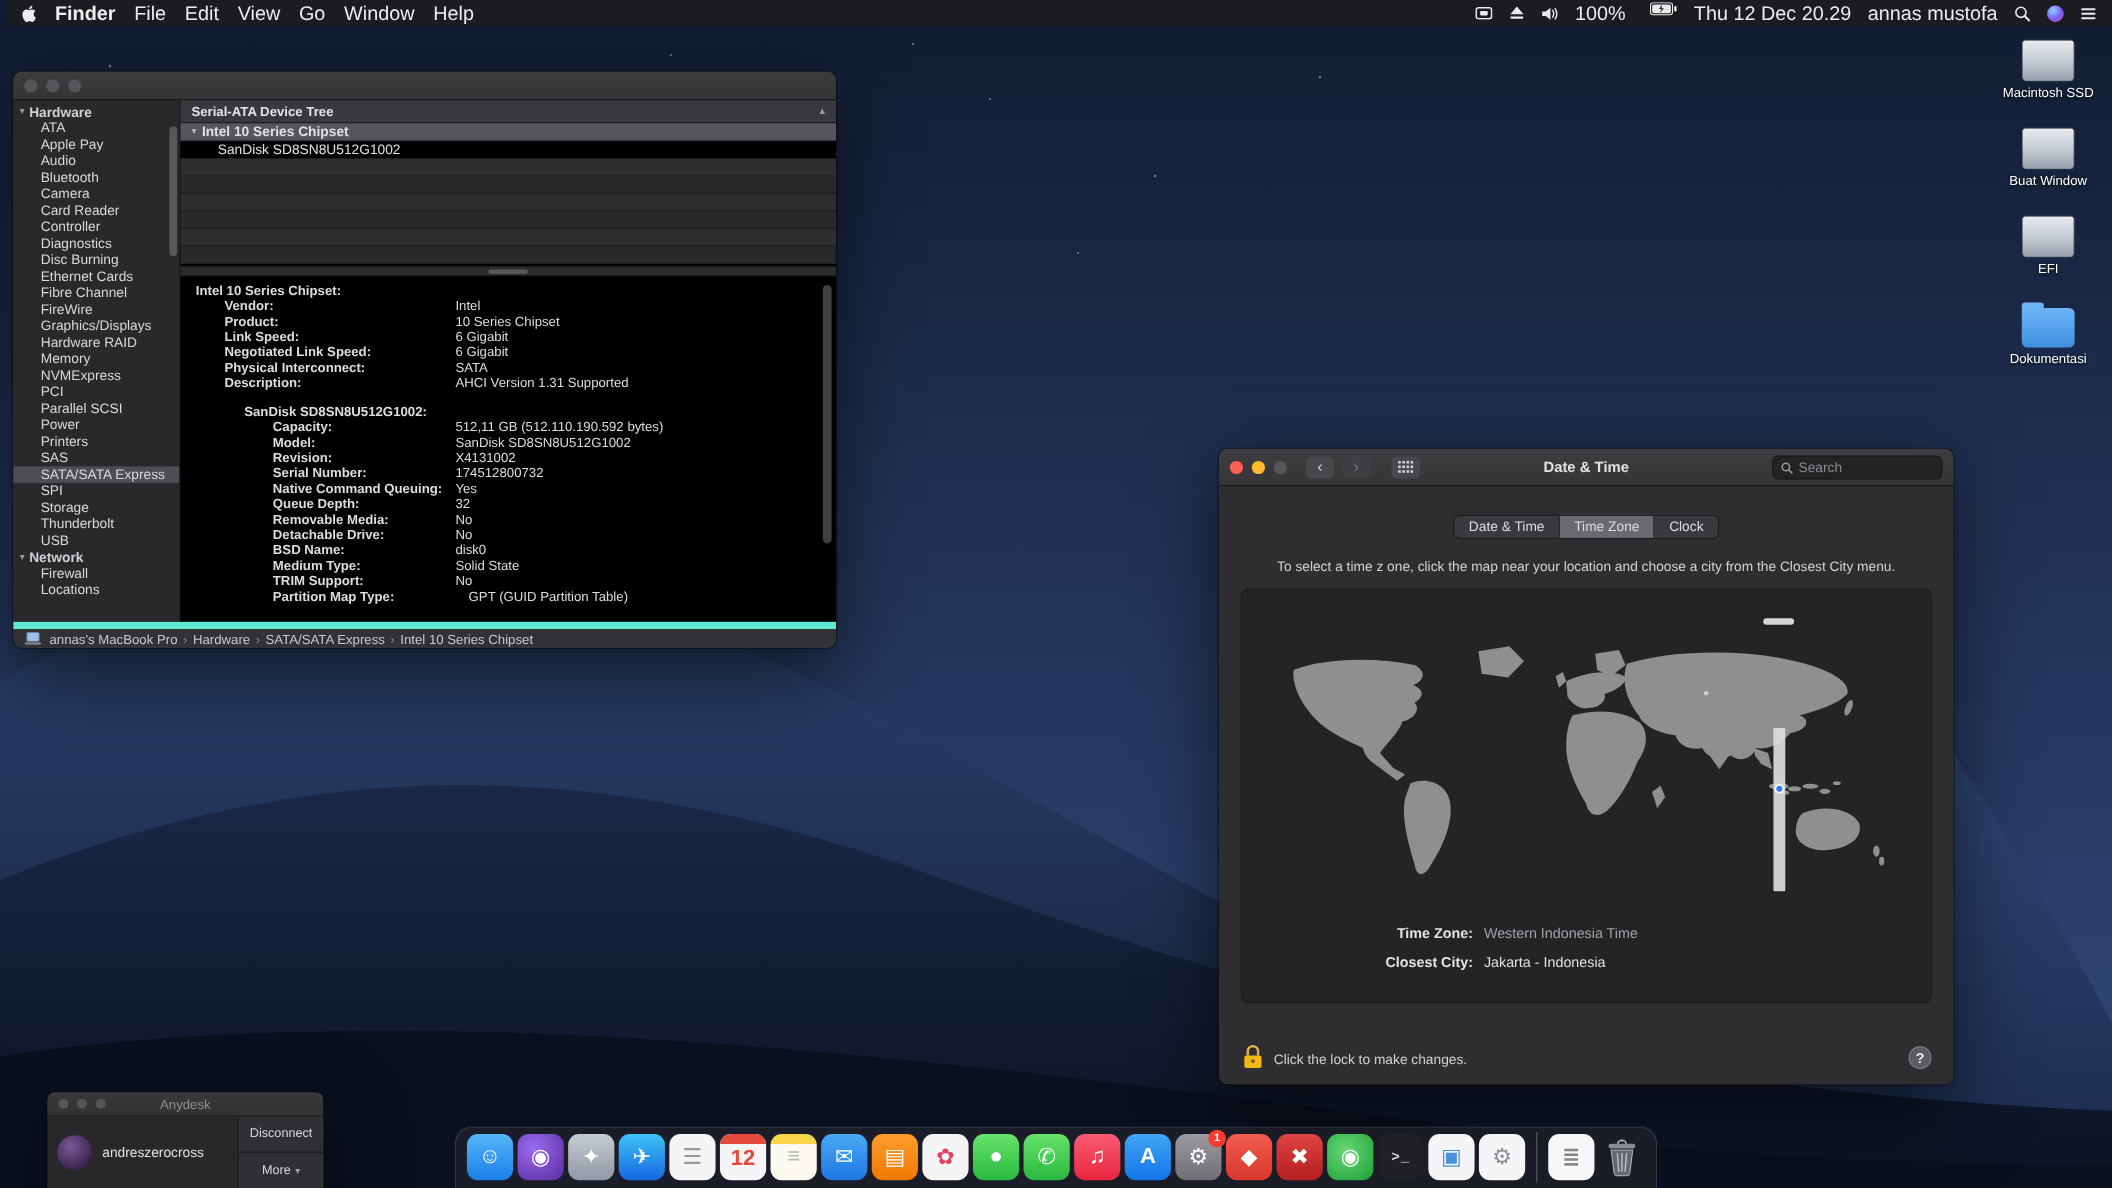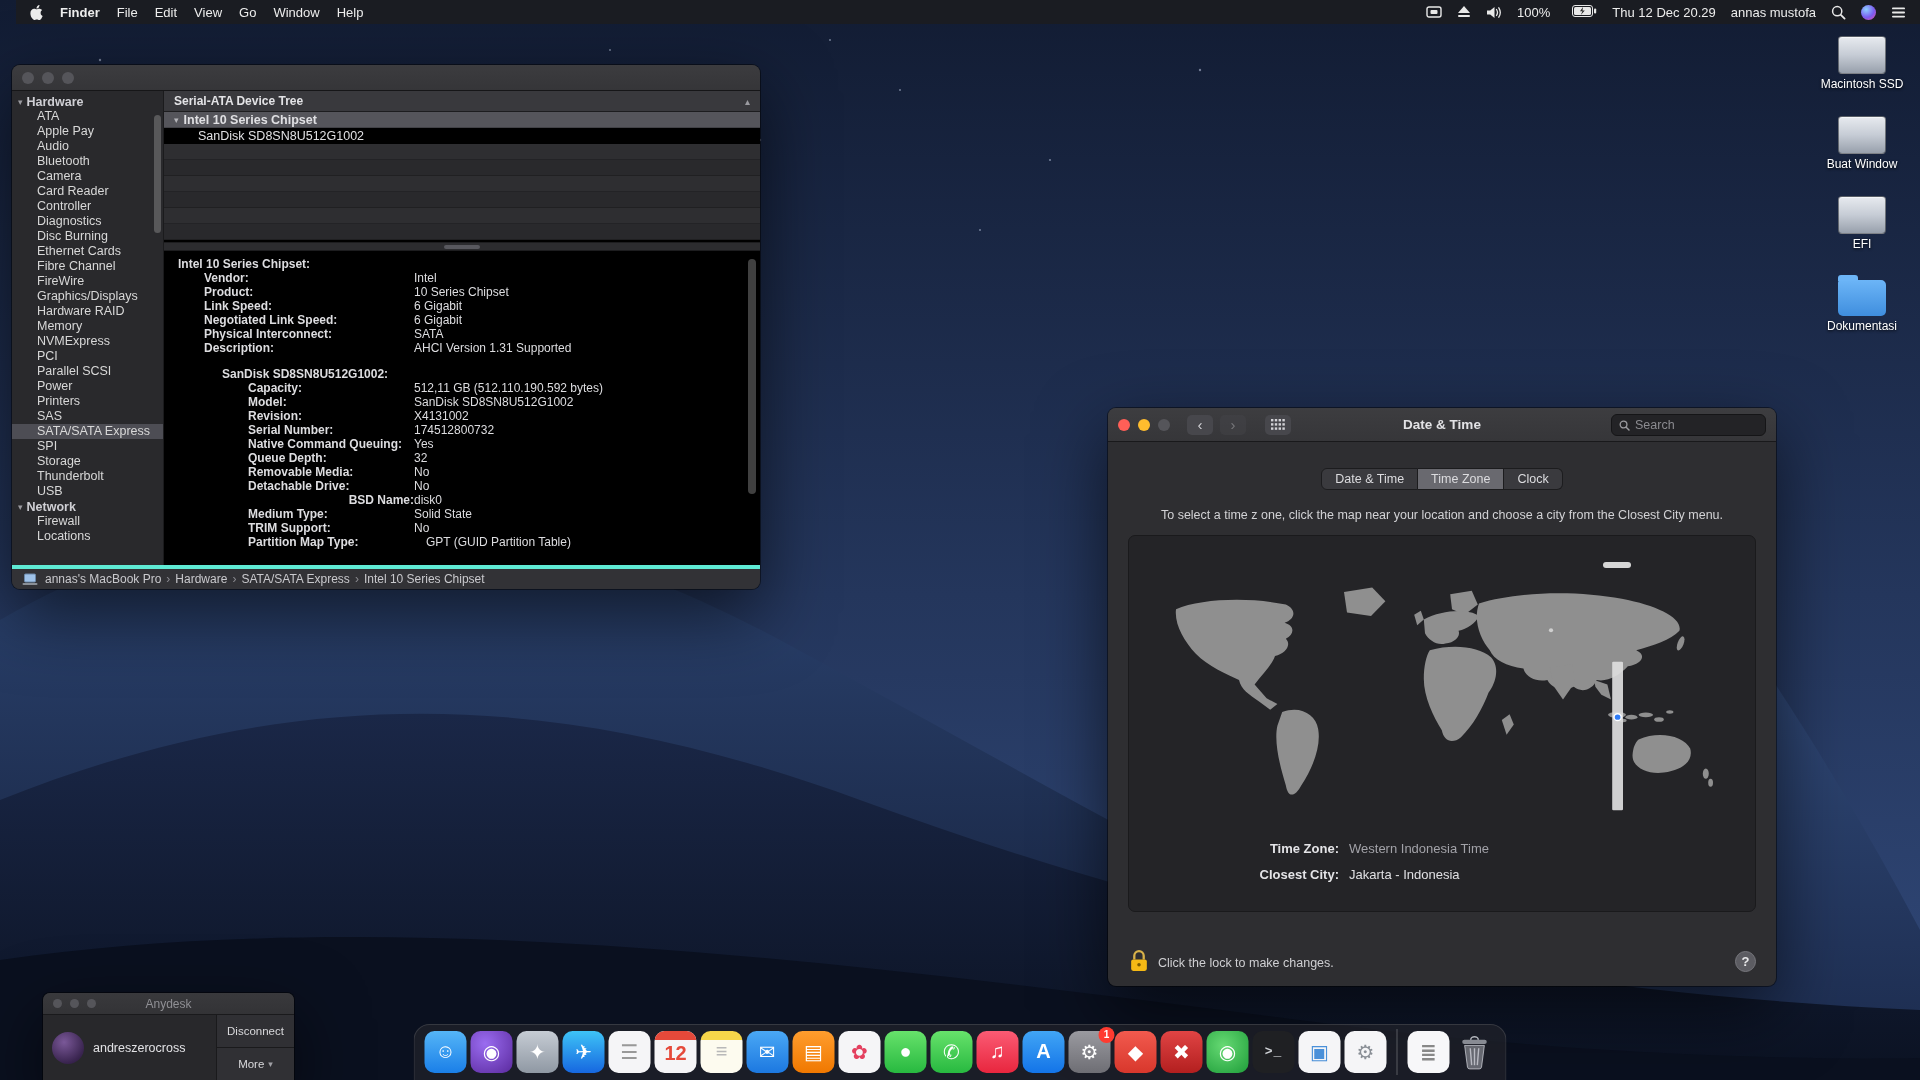--- a/index.html
+++ b/index.html
@@ -2,21 +2,21 @@
 <html><head>
 <meta charset="utf-8">
 <style>
   *{box-sizing:border-box;margin:0;padding:0;}
   html,body{width:1920px;height:1080px;background:#000;}
   body{font-family:"Liberation Sans","DejaVu Sans",sans-serif;-webkit-font-smoothing:antialiased;}
   #desktop{position:relative;width:1920px;height:1080px;overflow:hidden;}
   #wallpaper{position:absolute;left:0;top:0;}
 
   
-  #menubar{position:absolute;top:0;left:16px;right:0;height:24px;background:rgba(27,28,33,.93);display:flex;align-items:center;padding:0 14px;gap:17px;color:#ededed;font-size:13px;z-index:50;}
+  #menubar{position:absolute;top:0;left:6px;right:0;height:24px;background:rgba(27,28,33,.93);display:flex;align-items:center;padding:0 14px;gap:17px;color:#ededed;font-size:18px;z-index:50;}
   .mb-apple{display:flex;align-items:center;}
   .mb-app{font-weight:bold;}
   #mb-menus{display:flex;gap:17px;}
   .mb-item{white-space:nowrap;}
   .mb-right{margin-left:auto;display:flex;align-items:center;gap:15px;}
   .mb-batt{display:flex;gap:22px;}
   .siri-ic{width:15px;height:15px;border-radius:50%;background:radial-gradient(circle at 35% 30%,#8ed0ff,#7a5cf0 55%,#f04f9e);display:inline-block;}
   .mb-ic{display:flex;align-items:center;}
 
   
@@ -57,21 +57,21 @@
   .si-trow.empty.odd{background:#29292c;}
   .si-split{height:9px;background:#2c2c2f;border-top:1px solid #1d1d1f;border-bottom:1px solid #1d1d1f;display:flex;align-items:center;justify-content:center;flex:none;}
   .si-split .grip{width:36px;height:4px;border-radius:2px;background:#58585e;}
   #si-details{position:relative;flex:1;padding:6px 26px 0 14px;font-size:12px;line-height:14px;color:#dddde0;overflow:hidden;}
   .si-sec-title{font-weight:bold;}
   .si-field{display:flex;}
   .si-flabel{font-weight:bold;flex:none;margin-left:26px;}
   .si-fvalue{flex:1;white-space:nowrap;}
   .spacer{height:12px;}
   .si-scrollthumb{position:absolute;right:4px;top:8px;width:8px;height:235px;border-radius:4px;background:rgba(255,255,255,.25);}
-  .si-foot{height:24px;background:#323236;border-top:4px solid #5eead4;border-radius:0 0 8px 8px;display:flex;align-items:center;gap:7px;padding:0 10px;font-size:12px;color:#c9c9cd;}
+  .si-foot{height:24px;background:#323236;border-top:7px solid #5eead4;border-radius:0 0 8px 8px;display:flex;align-items:center;gap:7px;padding:0 10px;font-size:12px;color:#c9c9cd;}
   .bc-sep{color:#8a8a90;margin:0 5px;}
   .bc-icon{display:flex;align-items:center;}
 
   
   #dt-win{left:1108px;top:408px;width:668px;height:578px;background:#2e2e31;z-index:30;}
   .dt-tb{height:34px;background:linear-gradient(#3d3d40,#363639);border-bottom:1px solid #19191b;border-radius:8px 8px 0 0;gap:7px;}
   .nav-btn{width:26px;height:20px;border-radius:5px;background:#47474c;color:#d2d2d6;display:inline-flex;align-items:center;justify-content:center;font-size:15px;line-height:1;}
   .nav-btn.first{margin-left:10px;}
   .nav-btn.dis{opacity:.4;}
   .nav-btn.grid{margin-left:12px;}
@@ -378,21 +378,21 @@
             </div>
             <div class="si-field" data-name="detail-field" style="padding-left: 44px;">
               <span class="si-flabel" data-name="detail-field-label" style="width: 166px;">Removable Media:</span>
               <span class="si-fvalue" data-name="detail-field-value">No</span>
             </div>
             <div class="si-field" data-name="detail-field" style="padding-left: 44px;">
               <span class="si-flabel" data-name="detail-field-label" style="width: 166px;">Detachable Drive:</span>
               <span class="si-fvalue" data-name="detail-field-value">No</span>
             </div>
             <div class="si-field" data-name="detail-field" style="padding-left: 44px;">
-              <span class="si-flabel" data-name="detail-field-label" style="width: 166px; text-align: right;">BSD Name:</span>
+              <span class="si-flabel" data-name="detail-field-label" style="width: 166px;">BSD Name:</span>
               <span class="si-fvalue" data-name="detail-field-value">disk0</span>
             </div>
             <div class="si-field" data-name="detail-field" style="padding-left: 44px;">
               <span class="si-flabel" data-name="detail-field-label" style="width: 166px;">Medium Type:</span>
               <span class="si-fvalue" data-name="detail-field-value">Solid State</span>
             </div>
             <div class="si-field" data-name="detail-field" style="padding-left: 44px;">
               <span class="si-flabel" data-name="detail-field-label" style="width: 166px;">TRIM Support:</span>
               <span class="si-fvalue" data-name="detail-field-value">No</span>
             </div>

